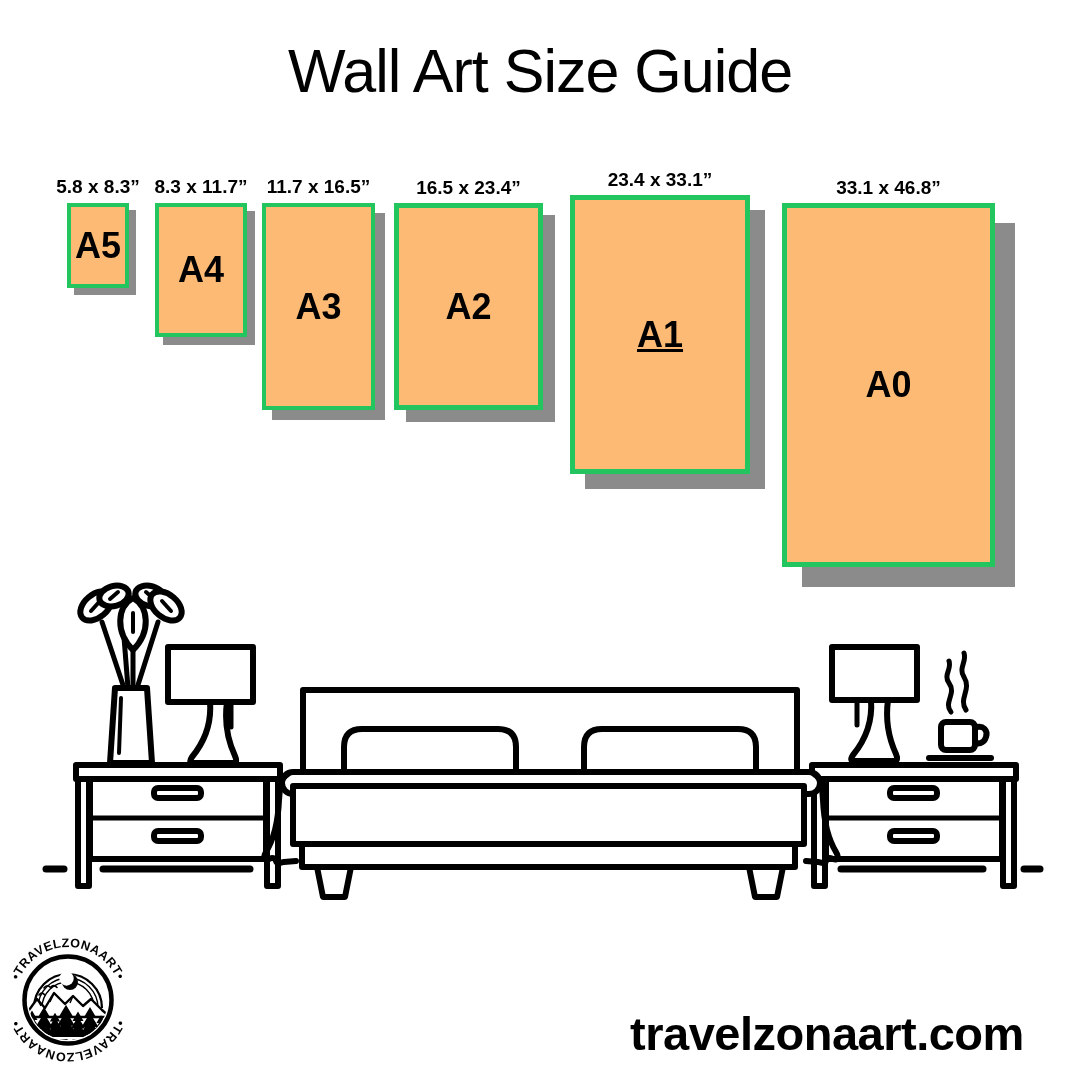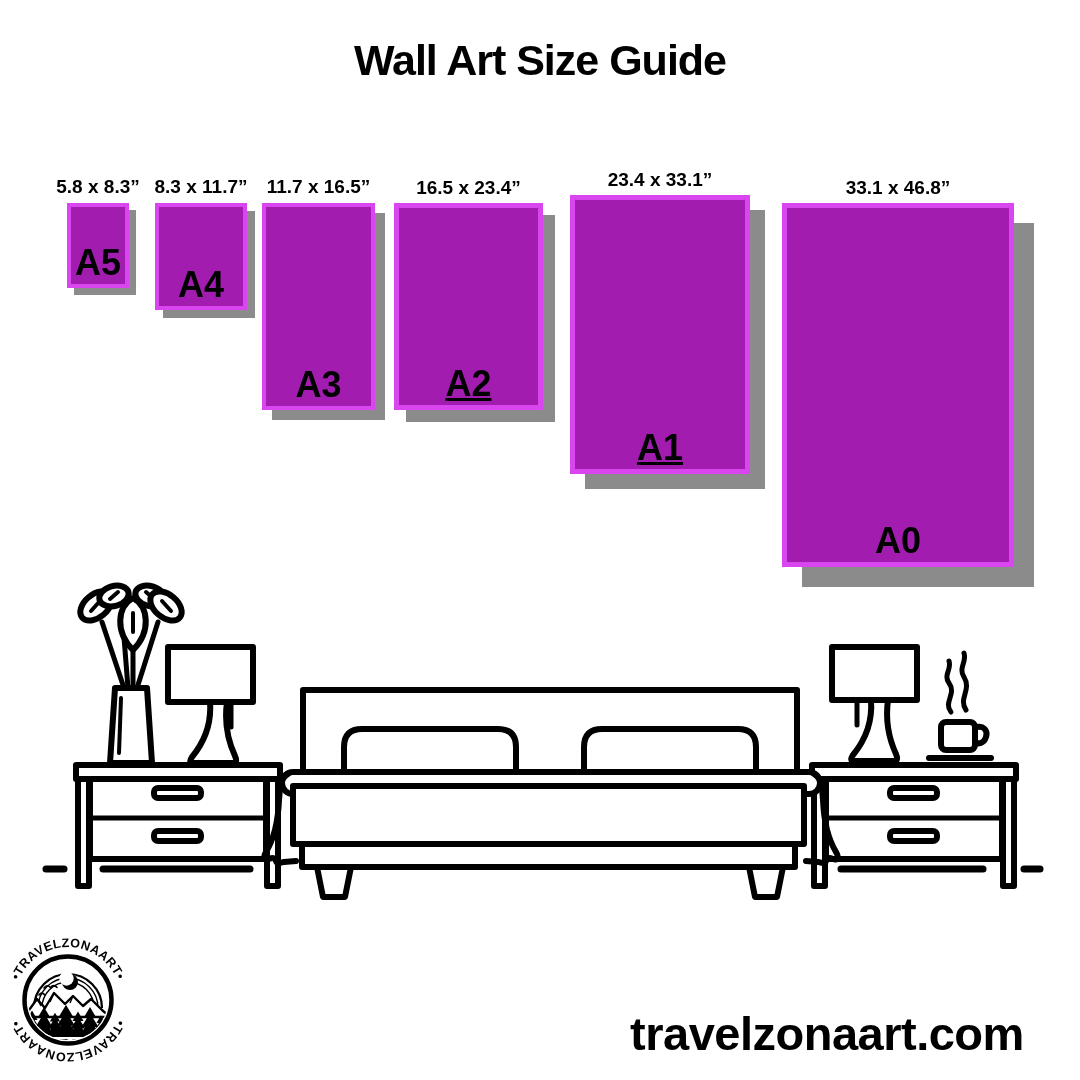--- a/index.html
+++ b/index.html
@@ -3,40 +3,40 @@
 <meta charset="utf-8">
 <style>
   html,body{margin:0;padding:0;}
   body{
     width:1080px;height:1080px;position:relative;overflow:hidden;
     background:#ffffff;color:#000;
     font-family:"Liberation Sans", sans-serif;
   }
   .title{
     position:absolute;top:36px;left:0;width:1080px;height:76px;
-    text-align:center;font-size:43px;font-weight:bold;letter-spacing:-1px;
+    text-align:center;font-size:61px;font-weight:normal;letter-spacing:-1px;
   }
   
   .frame{
-    position:absolute;box-sizing:border-box;background:#a21caf;
-    border:4px solid #d946ef;
-    display:flex;align-items:flex-end;justify-content:center;
+    position:absolute;box-sizing:border-box;background:#fdba74;
+    border:4px solid #22c55e;
+    display:flex;align-items:center;justify-content:center;
   }
   .frame .flabel{font-size:36px;font-weight:bold;}
   .frame .dim{
     position:absolute;bottom:calc(100% + 9px);left:50%;
     transform:translateX(-50%);white-space:nowrap;
     font-size:19px;font-weight:bold;
   }
   .f-a5{left:67px; top:203px;width:62px; height:85px; box-shadow:7px 7px 0 #8b8b8b;}
-  .f-a4{left:155px;top:203px;width:92px; height:107px;box-shadow:8px 8px 0 #8b8b8b;}
+  .f-a4{left:155px;top:203px;width:92px; height:134px;box-shadow:8px 8px 0 #8b8b8b;}
   .f-a3{left:262px;top:203px;width:113px;height:207px;box-shadow:10px 10px 0 #8b8b8b;}
-  .f-a2{left:394px;top:203px;width:149px;height:207px;border-width:5px;box-shadow:12px 12px 0 #8b8b8b;text-decoration:underline;}
+  .f-a2{left:394px;top:203px;width:149px;height:207px;border-width:5px;box-shadow:12px 12px 0 #8b8b8b;}
   .f-a1{left:570px;top:195px;width:180px;height:279px;border-width:5px;box-shadow:15px 15px 0 #8b8b8b;text-decoration:underline;}
-  .f-a0{left:782px;top:203px;width:232px;height:364px;border-width:5px;box-shadow:20px 20px 0 #8b8b8b;}
+  .f-a0{left:782px;top:203px;width:213px;height:364px;border-width:5px;box-shadow:20px 20px 0 #8b8b8b;}
   
   .scene{position:absolute;left:0;top:578px;width:1080px;height:340px;}
   .scene .ln{fill:#fff;stroke:#000;stroke-width:6;stroke-linejoin:round;stroke-linecap:round;}
   .scene .st{fill:none;stroke:#000;stroke-linejoin:round;stroke-linecap:round;}
   
   .logo{position:absolute;left:6px;top:938px;width:124px;height:124px;}
   .logo text{font-family:"Liberation Sans", sans-serif;font-size:12.5px;font-weight:bold;letter-spacing:0.5px;fill:#000;}
   
   .site{
     position:absolute;top:1006px;left:560px;width:534px;text-align:center;

